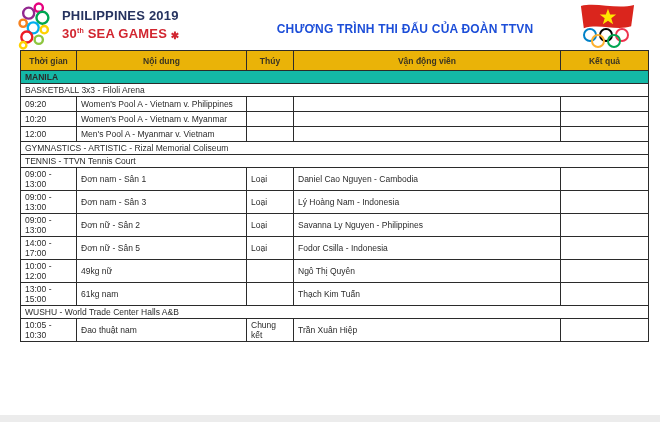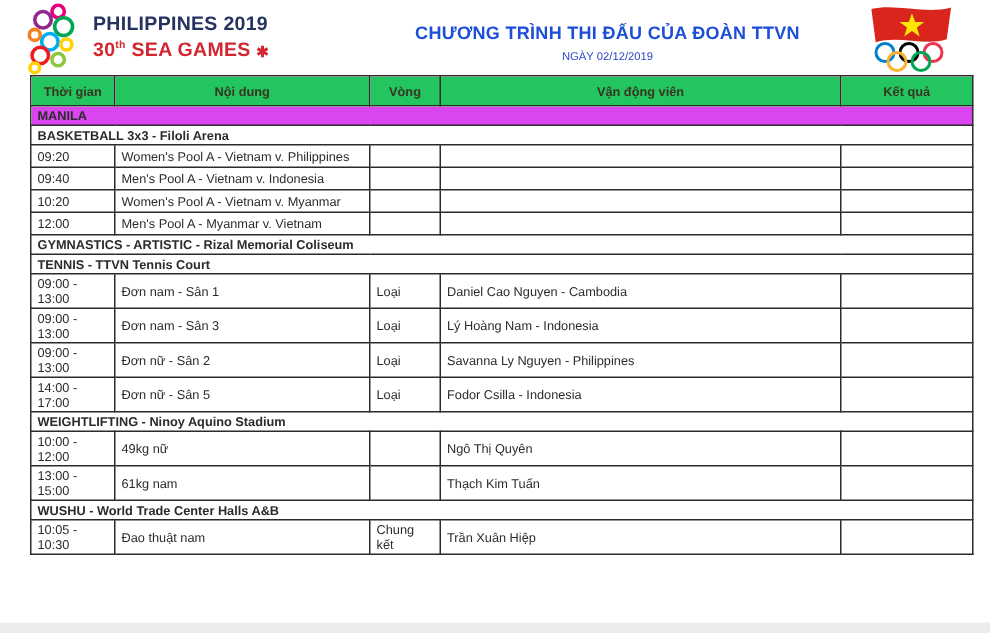--- a/index.html
+++ b/index.html
@@ -23,23 +23,23 @@
   .flag-block svg { display:block; }
   .rings { margin-top:-6px; }
   
   table.schedule {
     border-collapse:collapse; table-layout:fixed;
     margin:2px 12px 0 20px; width:628px; font-size:8.5px;
   }
   .schedule th, .schedule td {
     border:1px solid #2b2b2b; padding:1px 4px; overflow:hidden;
   }
-  .schedule thead th { background:#22c55e; height:20px; font-size:8.5px; font-weight:bold; color:#3a3категория422; color:#3a3422; }
-  .city-row td   { background:#d946ef; font-weight:bold; height:13px;margin-left:36px; }
-  .section-row td{ background:#ffffff; font-weight:bold; height:13px; }
+  .schedule thead th { background:#eab308; height:20px; font-size:8.5px; font-weight:bold; color:#3a3категория422; color:#3a3422; }
+  .city-row td   { background:#14b8a6; font-weight:bold; height:13px;margin-left:36px; }
+  .section-row td{ background:#ffffff; font-weight:normal; height:13px; }
   .data-row td   { height:15px; }
   .c { text-align:left; }
   .bottom-strip { position:absolute; left:0; bottom:0; width:660px; height:7px; background:#ececec; }
 </style>
 </head>
 <body>
 
 <div class="top">
   <div class="logo">
     <svg width="44" height="48" viewBox="0 0 48 52">
@@ -55,21 +55,20 @@
         <circle cx="10" cy="47" r="3.5" stroke="#FFD200"></circle>
       </g>
     </svg>
     <div class="logo-text">
       <div class="logo-l1">PHILIPPINES 2019</div>
       <div class="logo-l2"><span>30</span><sup>th</sup><span> SEA GAMES</span> <span class="rosette">✱</span></div>
     </div>
   </div>
   <div class="title-block">
     <div class="title">CHƯƠNG TRÌNH THI ĐẤU CỦA ĐOÀN TTVN</div>
-    <div class="date">NGÀY 02/12/2019</div>
   </div>
   <div class="flag-block">
     <svg width="58" height="30" viewBox="0 0 60 31">
       <path d="M3,3 C 20,-1 40,7 58,2 L 55,24 C 40,29 22,21 6,26 Z" fill="#DA251D"></path>
       <polygon fill="#FFE600" points="31,6 33.2,12 39.5,12 34.4,15.8 36.3,22 31,18.3 25.7,22 27.6,15.8 22.5,12 28.8,12"></polygon>
     </svg>
     <svg class="rings" width="60" height="22" viewBox="0 0 60 22">
       <g fill="none" stroke-width="2">
         <circle cx="13" cy="8" r="6" stroke="#0081C8"></circle>
         <circle cx="29" cy="8" r="6" stroke="#000000"></circle>
@@ -86,42 +85,35 @@
     <col style="width:56px">
       <col style="width:170px">
       <col style="width:47px">
       <col style="width:267px">
       <col style="width:88px">
   </colgroup>
   <thead>
     <tr>
         <th>Thời gian</th>
         <th>Nội dung</th>
-        <th>Vòng</th>
+        <th>Thúy</th>
         <th>Vận động viên</th>
         <th>Kết quả</th>
       </tr>
   </thead>
   <tbody>
       <tr class="city-row">
         <td colspan="5">MANILA</td>
       </tr>
       <tr class="section-row">
         <td colspan="5">BASKETBALL 3x3 - Filoli Arena</td>
       </tr>
       <tr class="data-row">
         <td class="c">09:20</td>
         <td>Women's Pool A - Vietnam v. Philippines</td>
-        <td class="c"></td>
-        <td></td>
-        <td></td>
-      </tr>
-      <tr class="data-row">
-        <td class="c">09:40</td>
-        <td>Men's Pool A - Vietnam v. Indonesia</td>
         <td class="c"></td>
         <td></td>
         <td></td>
       </tr>
       <tr class="data-row">
         <td class="c">10:20</td>
         <td>Women's Pool A - Vietnam v. Myanmar</td>
         <td class="c"></td>
         <td></td>
         <td></td>
@@ -160,23 +152,20 @@
         <td>Savanna Ly Nguyen - Philippines</td>
         <td></td>
       </tr>
       <tr class="data-row">
         <td class="c">14:00 - 17:00</td>
         <td>Đơn nữ - Sân 5</td>
         <td class="c">Loại</td>
         <td>Fodor Csilla - Indonesia</td>
         <td></td>
       </tr>
-      <tr class="section-row">
-        <td colspan="5">WEIGHTLIFTING - Ninoy Aquino Stadium</td>
-      </tr>
       <tr class="data-row">
         <td class="c">10:00 - 12:00</td>
         <td>49kg nữ</td>
         <td class="c"></td>
         <td>Ngô Thị Quyên</td>
         <td></td>
       </tr>
       <tr class="data-row">
         <td class="c">13:00 - 15:00</td>
         <td>61kg nam</td>

